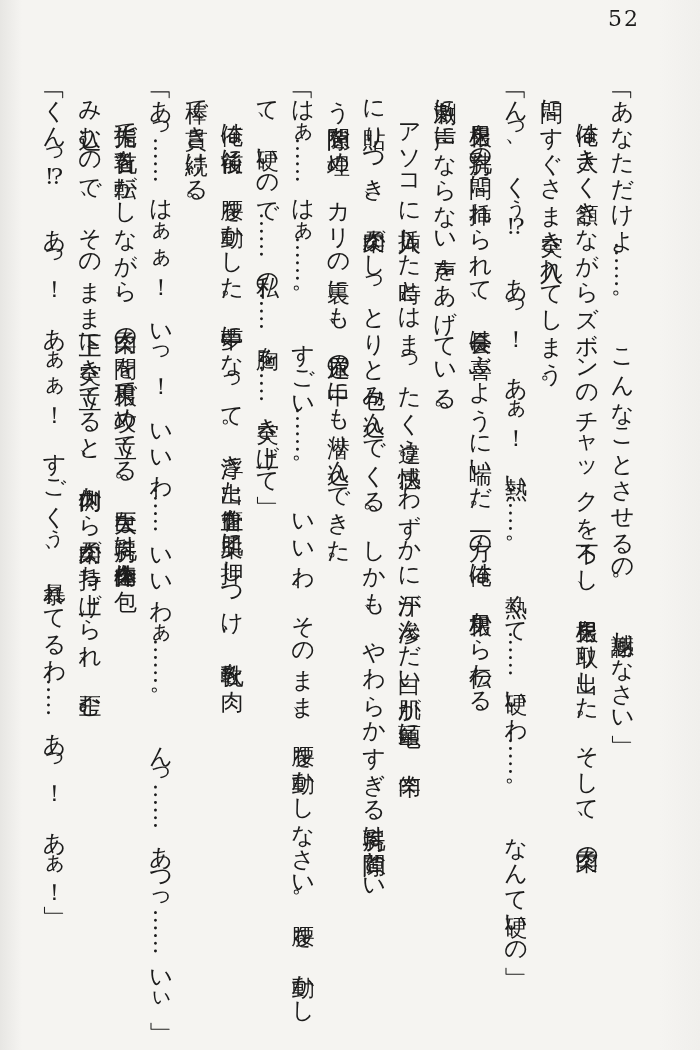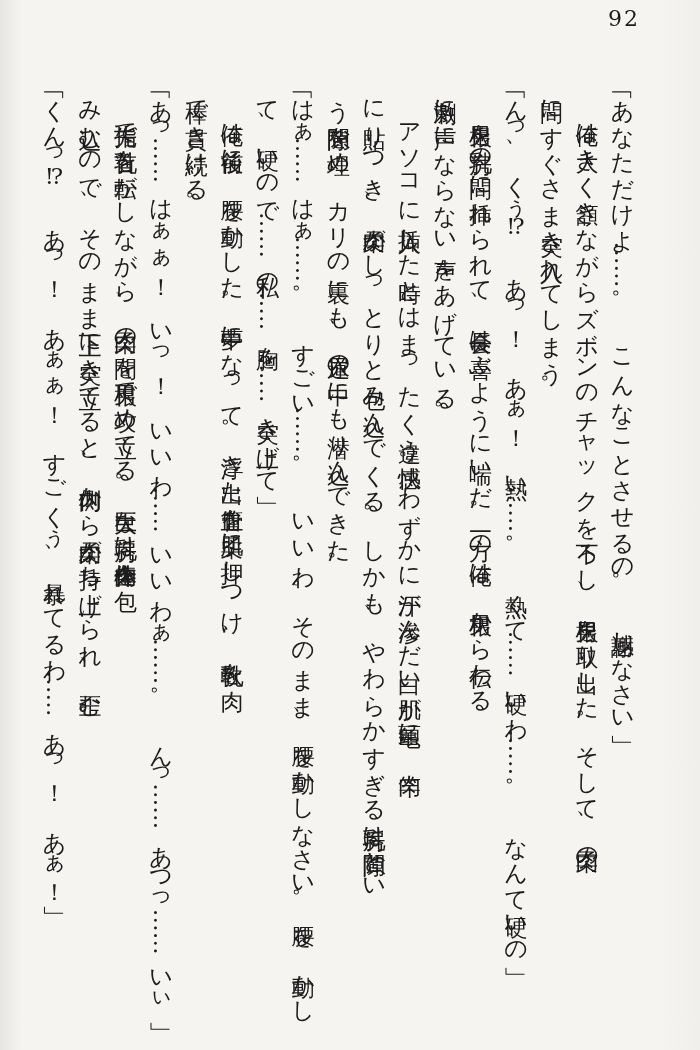--- a/index.html
+++ b/index.html
@@ -38,21 +38,21 @@
   }
   .line {
     line-height: 35.5px;
     white-space: pre;
     margin: 0;
   }
 </style>
 </head>
 <body>
 
-<div class="page-number">92</div>
+<div class="page-number">52</div>
 
 <div class="text-block">
   <p class="line">「あなただけよ……。　こんなことさせるの。　感謝しなさい」</p>
   <p class="line">　俺は大きく頷きながらズボンのチャックを下ろし、男根を取り出した。そして、柔肉の</p>
   <p class="line">間にすぐさま突き入れてしまう。</p>
   <p class="line">「んっ、くぅ⁉　あっ！　あぁ！　熱い……。　熱くて……硬いわ……。　なんて硬いの」</p>
   <p class="line">　男根を乳房の間に挿れられて、会長は喜ぶように喘いだ。一方の俺は、男根から伝わる</p>
   <p class="line">刺激に声にならない声をあげている。</p>
   <p class="line">　アソコに挿入した時とはまったく違う快感。わずかに汗が滲んだ白い肌が亀頭に、肉竿</p>
   <p class="line">に貼りつき、柔肉がしっとりと包み込んでくる。しかも、やわらかすぎる乳房は隙間とい</p>

